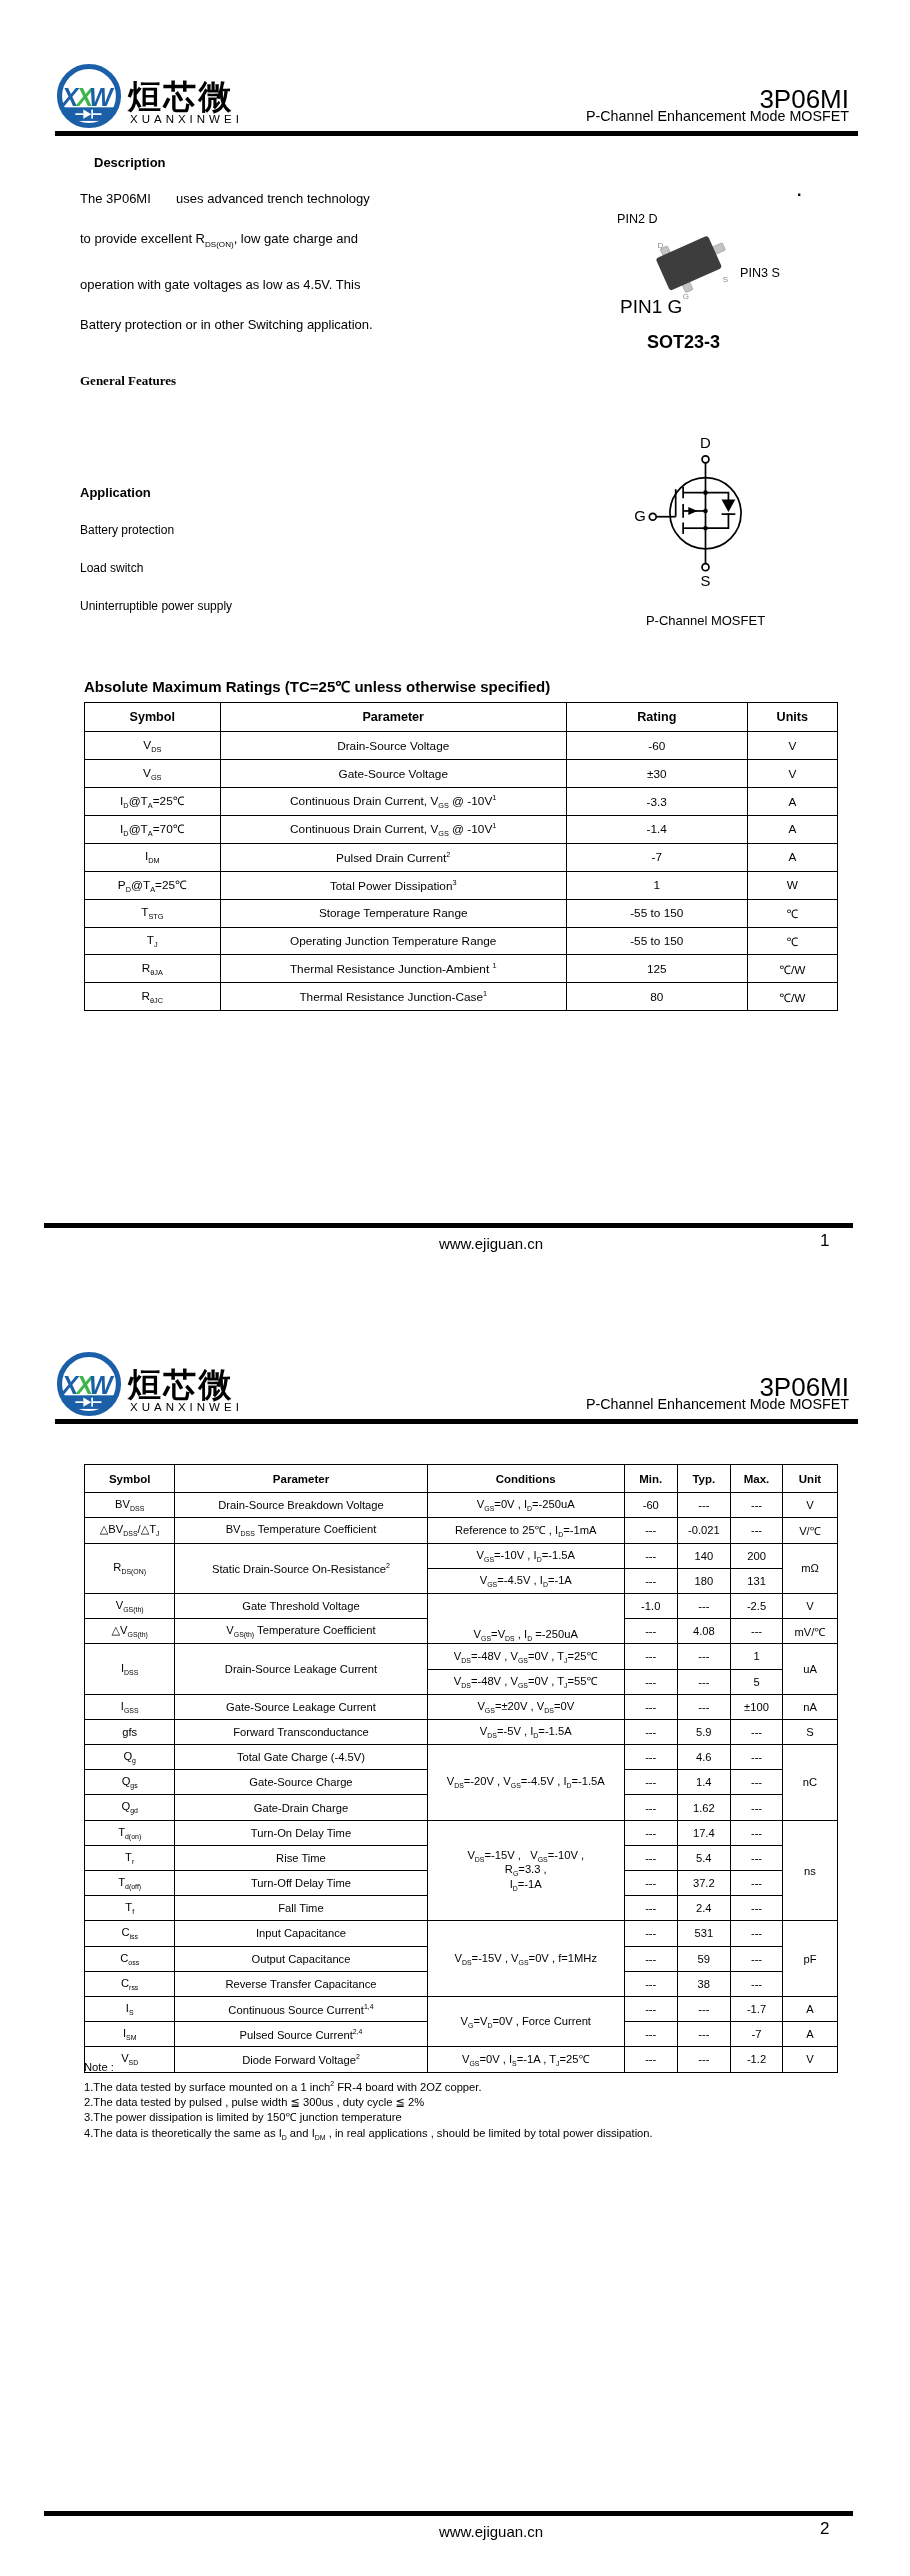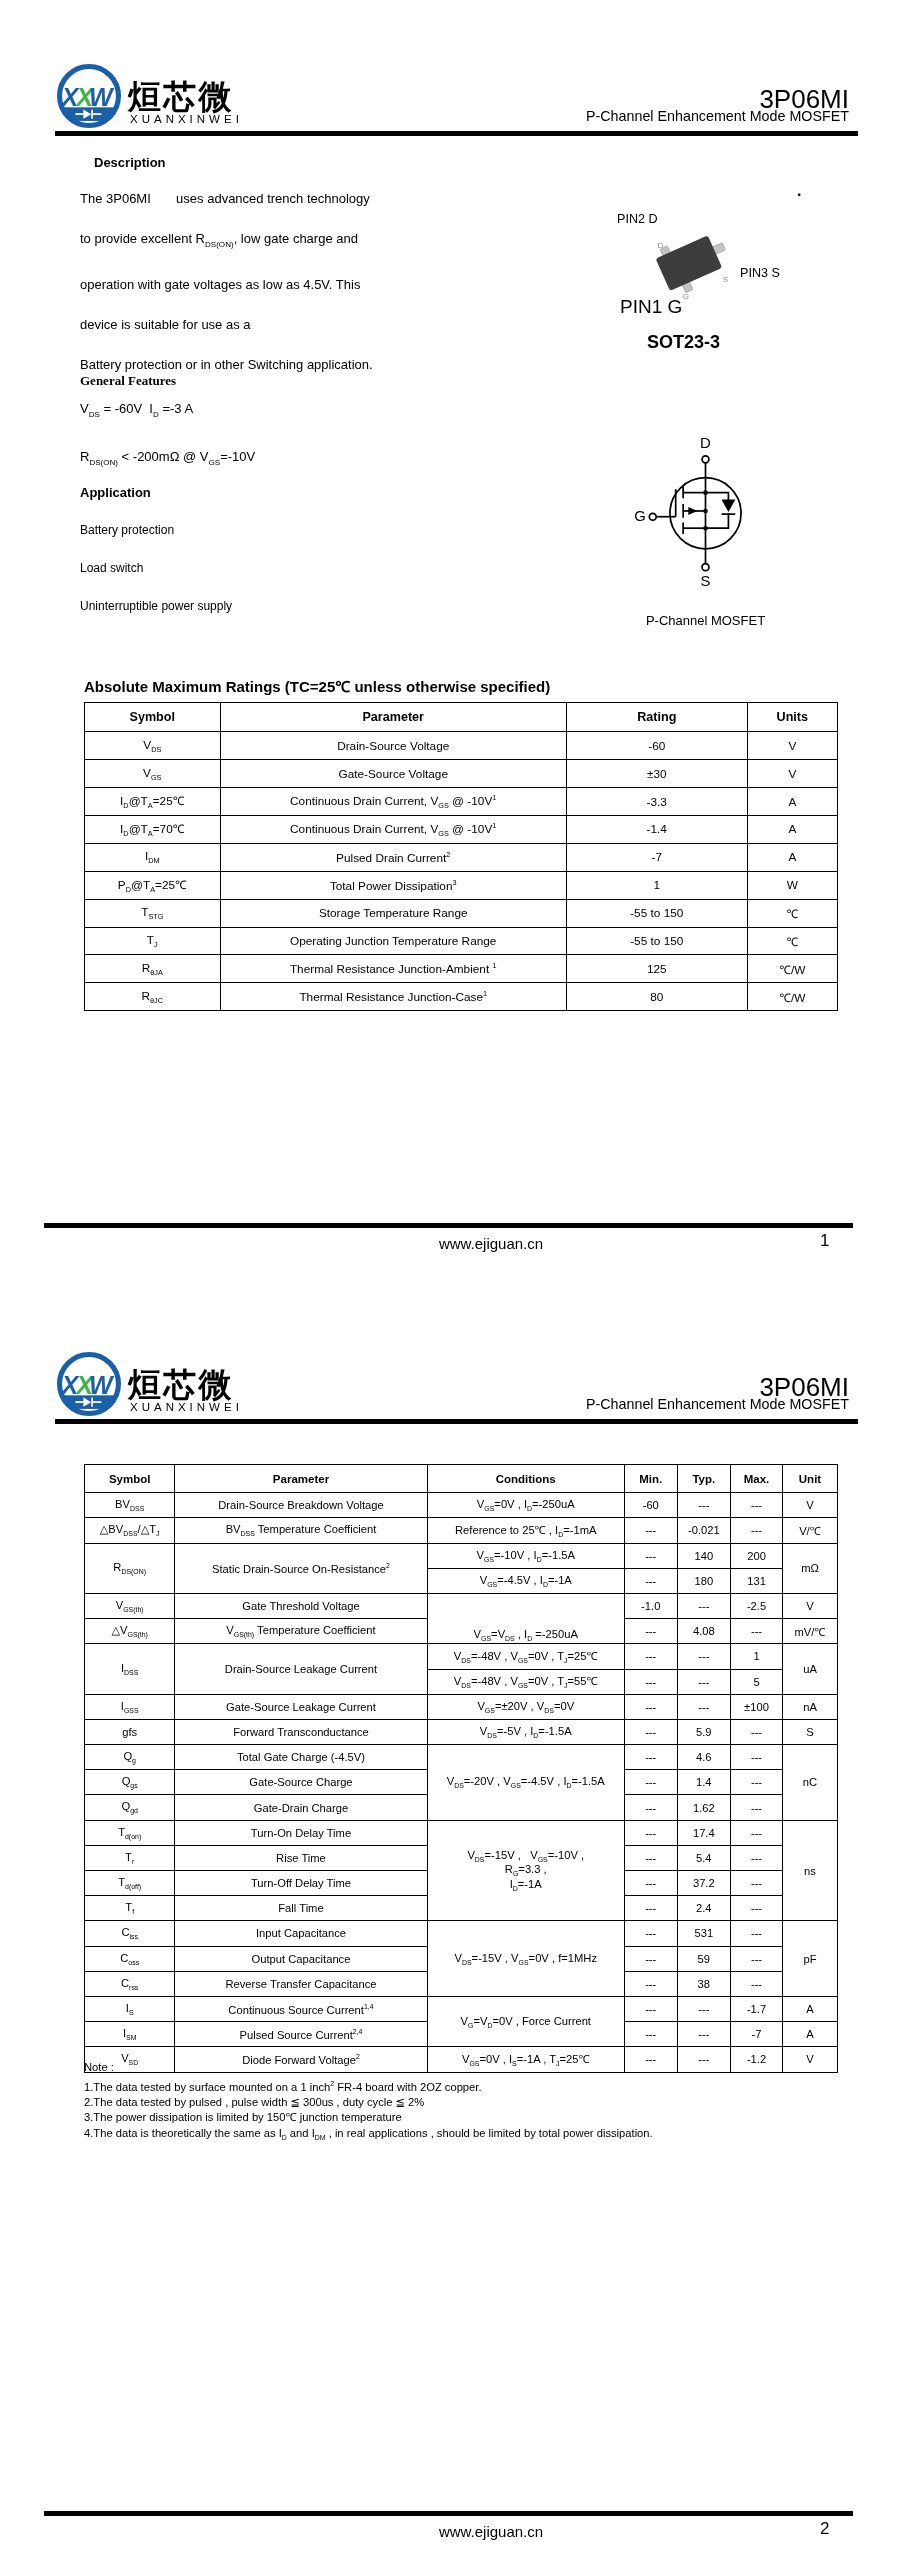--- a/index.html
+++ b/index.html
@@ -91,29 +91,24 @@
     </div>
     <div class="abs part-title">3P06MI</div>
     <div class="abs part-sub">P-Channel Enhancement Mode MOSFET</div>
     <div class="abs hdr-rule"></div>
 
     <div class="abs h-bold desc-h">Description</div>
     <div class="abs desc">
       <div>The  3P06MI&nbsp;&nbsp;&nbsp;&nbsp;&nbsp;&nbsp;&nbsp;uses advanced trench technology</div>
       <div>to provide excellent R<sub>DS(ON)</sub>, low gate charge and</div>
       <div>operation with gate voltages as low as 4.5V. This</div>
-      <div>device is suitable for use as a</div>
       <div>Battery protection or in other Switching application.</div>
     </div>
 
     <div class="abs h-bold feat-h">General Features</div>
-    <div class="abs feat">
-      <div>V<sub>DS</sub> =  -60V&nbsp;&nbsp;I<sub>D</sub> =-3 A</div>
-      <div>R<sub>DS(ON)</sub> &lt; -200mΩ @ V<sub>GS</sub>=-10V</div>
-    </div>
 
     <div class="abs h-bold app-h">Application</div>
     <div class="abs app">
       <div>Battery protection</div>
       <div>Load switch</div>
       <div>Uninterruptible power supply</div>
     </div>
 
     <div class="abs stray-dot">.</div>
     <div class="abs pin2-label">PIN2 D</div>

